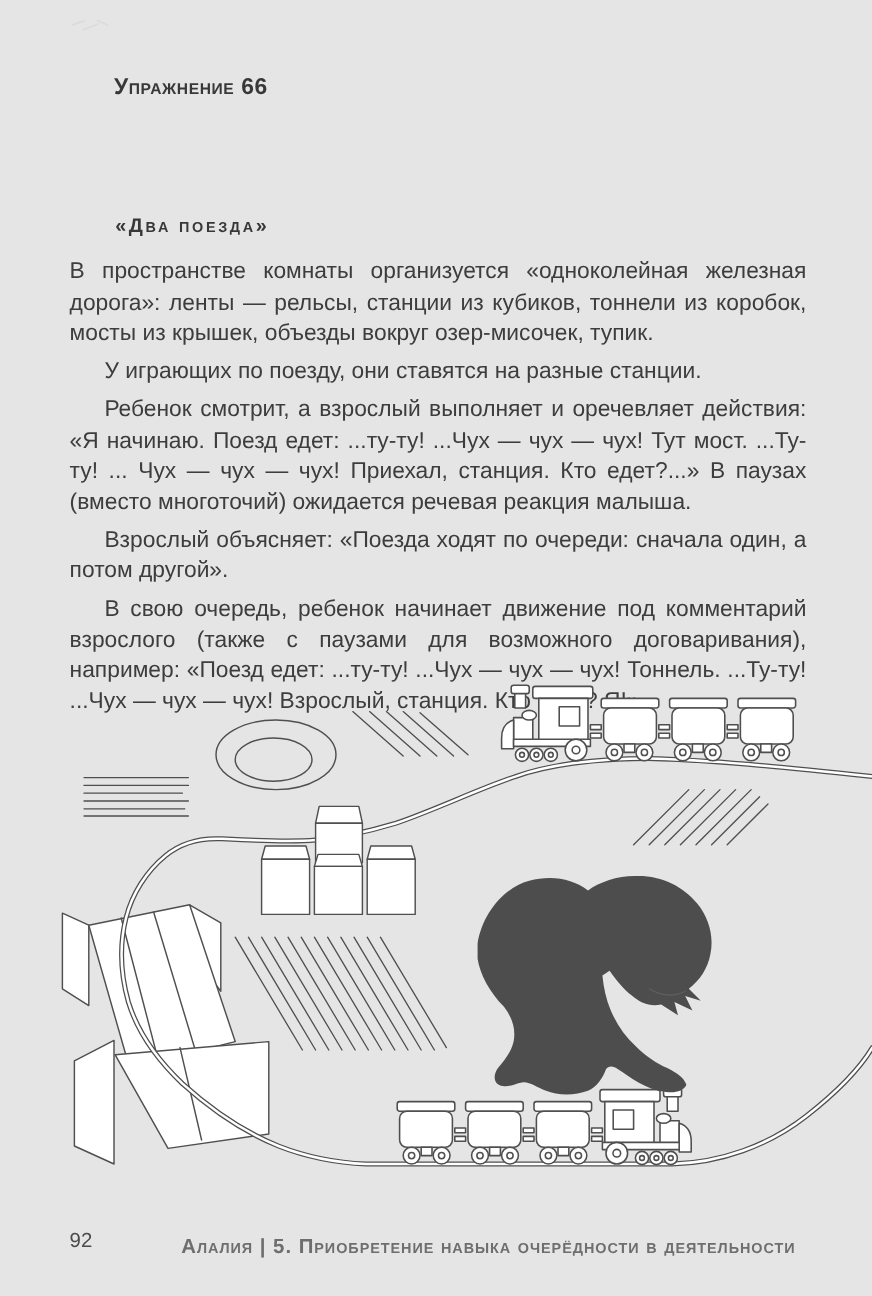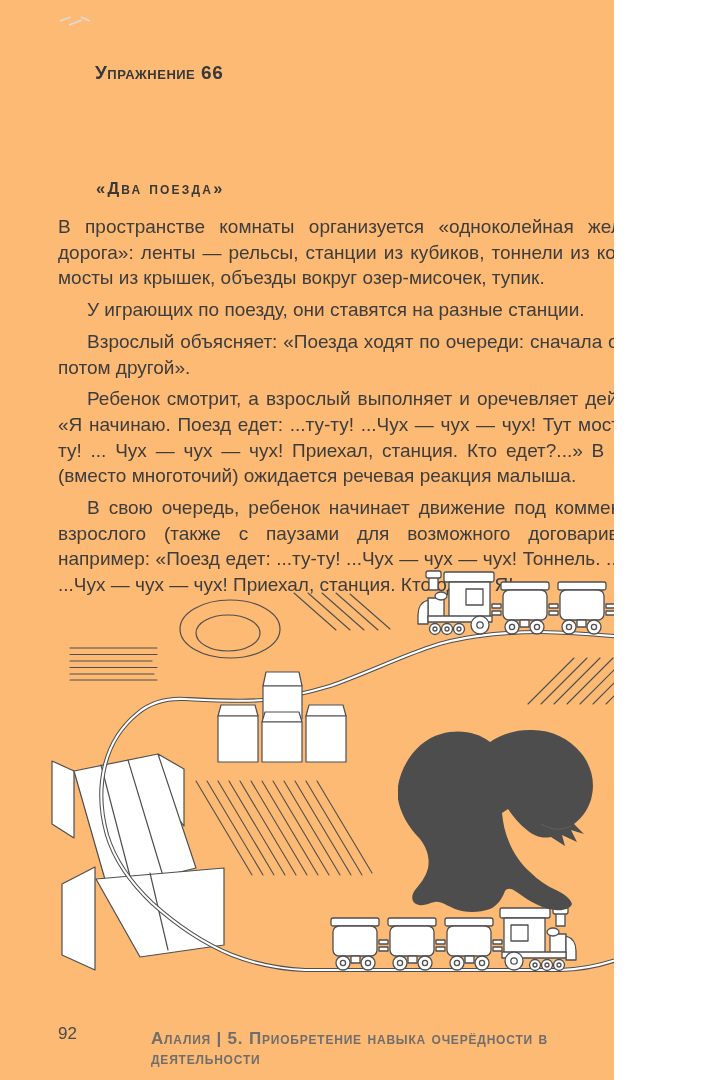--- a/index.html
+++ b/index.html
@@ -1,19 +1,19 @@
 <!DOCTYPE html>
 <html><head>
 <meta charset="utf-8">
 <style>
   html,body{margin:0;padding:0;background:#ffffff;}
   .page{
     position:relative;
-    width:614px;height:1080px;
-    background:#fdba74;
+    width:727px;height:1080px;
+    background:#e5e5e5;
     font-family:"Liberation Sans", sans-serif;
     color:#3f3f3f;
     overflow:hidden;
   }
   .sc{font-variant:small-caps;}
   .ex-label{
     position:absolute;left:95px;top:62px;
     font-size:19px;font-weight:bold;letter-spacing:.5px;
     color:#383838;
   }
@@ -58,23 +58,23 @@
   </svg>
 
   <div class="ex-label sc">Упражнение 66</div>
   <div class="ex-titles">
   </div>
   <div class="game-title sc">«Два поезда»</div>
 
   <div class="bodytext">
     <p>В пространстве комнаты организуется «одноколейная железная дорога»: ленты — рельсы, станции из кубиков, тоннели из коробок, мосты из крышек, объезды вокруг озер-мисочек, тупик.</p>
     <p class="indent">У играющих по поезду, они ставятся на разные станции.</p>
+    <p class="indent">Ребенок смотрит, а взрослый выполняет и оречевляет действия: «Я начинаю. Поезд едет: ...ту-ту! ...Чух — чух — чух! Тут мост. ...Ту-ту! ... Чух — чух — чух! Приехал, станция. Кто едет?...» В паузах (вместо многоточий) ожидается речевая реакция малыша.</p>
     <p class="indent">Взрослый объясняет: «Поезда ходят по очереди: сначала один, а потом другой».</p>
-    <p class="indent">Ребенок смотрит, а взрослый выполняет и оречевляет действия: «Я начинаю. Поезд едет: ...ту-ту! ...Чух — чух — чух! Тут мост. ...Ту-ту! ... Чух — чух — чух! Приехал, станция. Кто едет?...» В паузах (вместо многоточий) ожидается речевая реакция малыша.</p>
-    <p class="indent">В свою очередь, ребенок начинает движение под комментарий взрослого (также с паузами для возможного договаривания), например: «Поезд едет: ...ту-ту! ...Чух — чух — чух! Тоннель. ...Ту-ту! ...Чух — чух — чух! Приехал, станция. Кто один? Я!»</p>
+    <p class="indent">В свою очередь, ребенок начинает движение под комментарий взрослого (также с паузами для возможного договаривания), например: «Поезд едет: ...ту-ту! ...Чух — чух — чух! Тоннель. ...Ту-ту! ...Чух — чух — чух! Взрослый, станция. Кто едет? Я!»</p>
   </div>
 
   <svg class="figure" viewBox="0 560 727 450" fill="none" stroke-linejoin="round" stroke-linecap="round">
     <defs>
       <g id="wagon" fill="#ffffff" stroke="#4f4f4f" stroke-width="1.3">
         <rect x="1" y="14" width="48" height="8" rx="2"></rect>
         <rect x="3" y="22" width="44" height="30" rx="6"></rect>
         <rect x="21" y="52" width="9" height="7"></rect>
         <circle cx="13" cy="59" r="7"></circle>
           <circle cx="13" cy="59" r="2.6"></circle>

